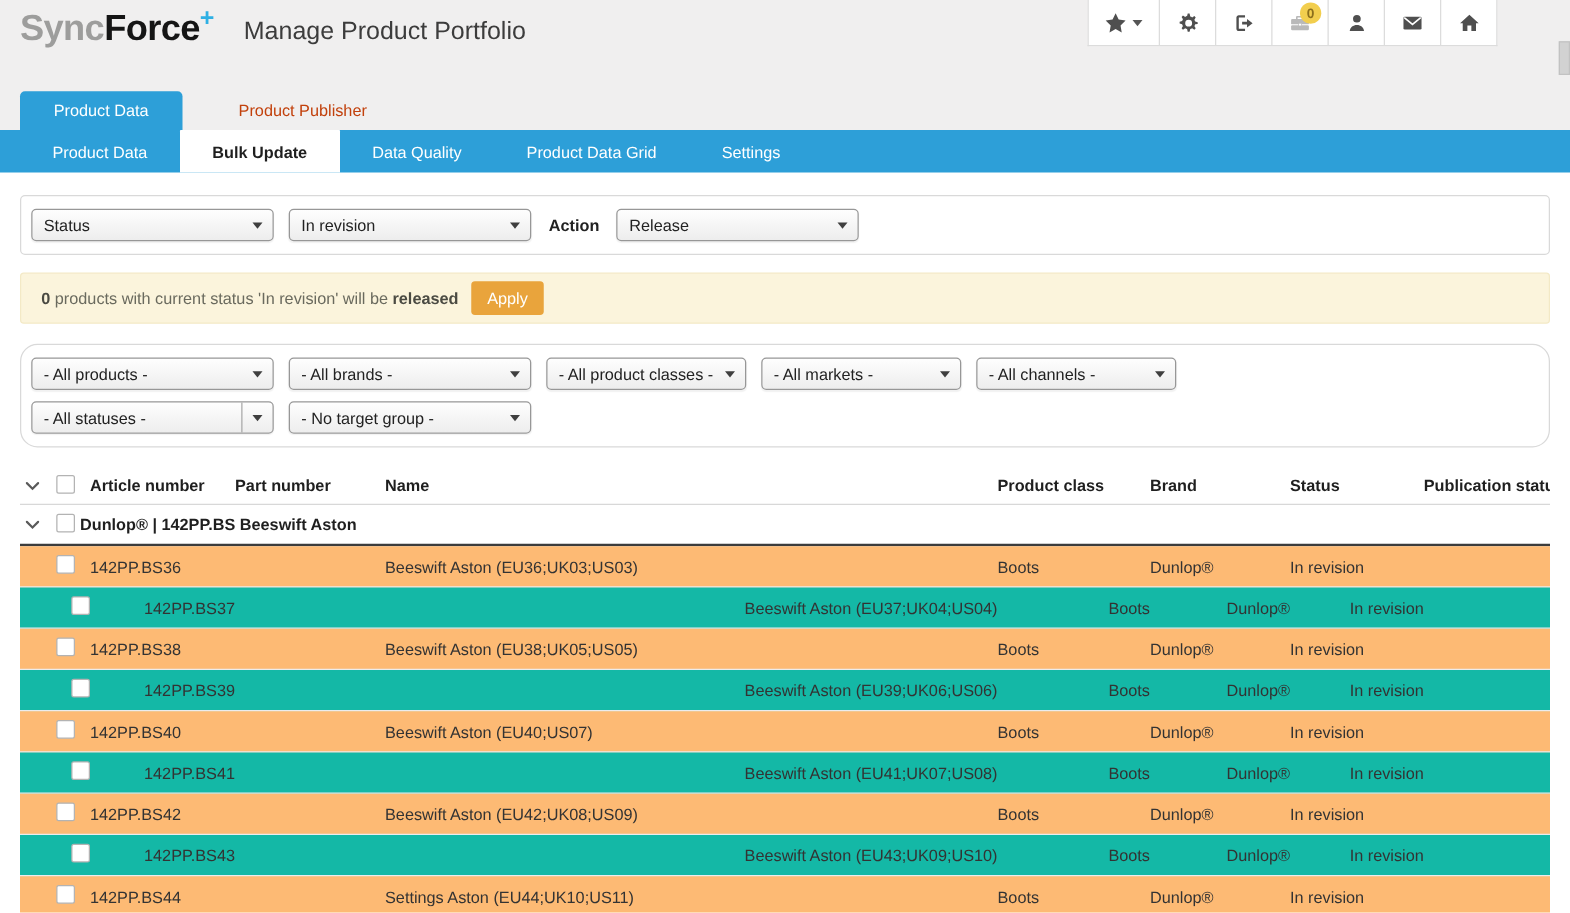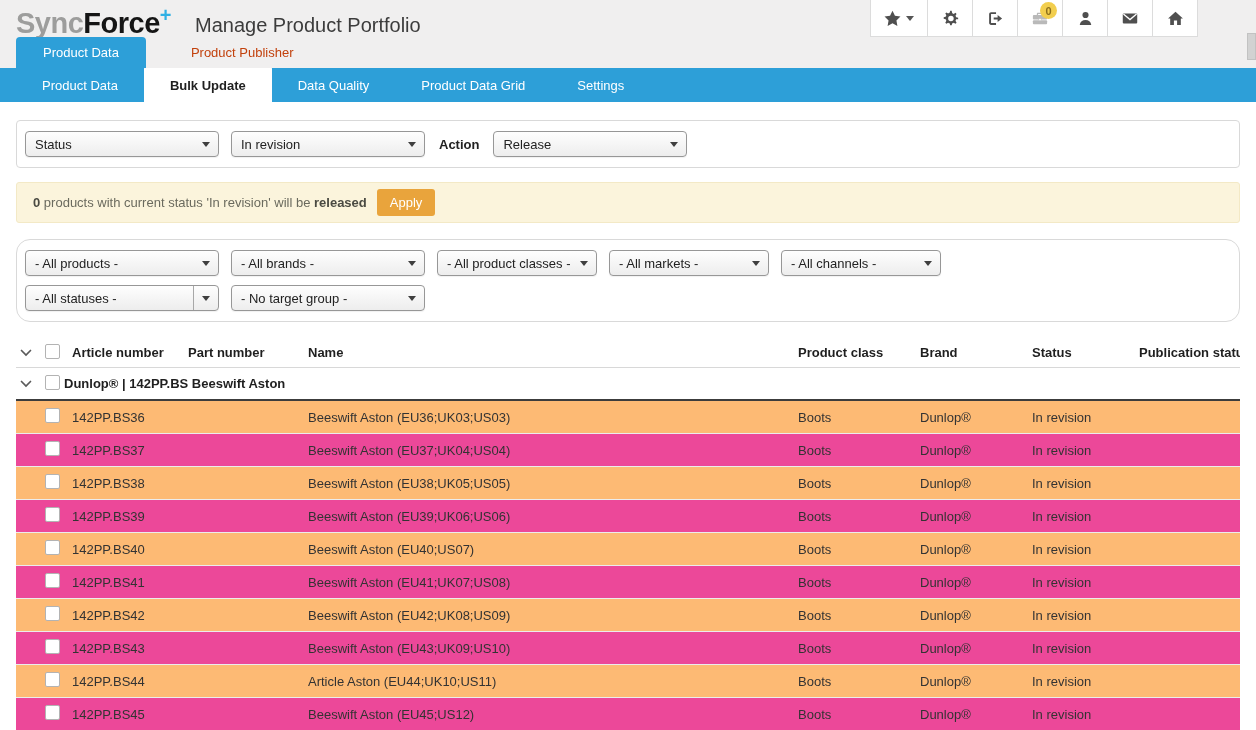--- a/index.html
+++ b/index.html
@@ -1,20 +1,20 @@
 <!DOCTYPE html>
 <html><head>
 <meta charset="utf-8">
 <style>
   * { box-sizing: border-box; margin: 0; padding: 0; }
   html,body { width:1256px; height:730px; overflow:hidden; background:#fff;
     font-family:"Liberation Sans", sans-serif; color:#333; }
 
   
-  .topbar { position:relative; height:68px; background:#f0efef;text-decoration:underline; }
+  .topbar { position:relative; height:104px; background:#f0efef;text-decoration:underline; }
   .brand-wrap { position:absolute; left:16px; top:8px; display:flex; align-items:flex-end; }
   .logo { font-size:29px; font-weight:bold; letter-spacing:-0.5px; line-height:1.1; }
   .logo-sync { color:#9d9d9c; }
   .logo-force { color:#151515; }
   .logo-plus { color:#2fb0e4; font-size:20px; position:relative; top:-11px; font-weight:bold; }
   .page-title { margin-left:24px; font-size:20px; color:#3c3c3c; font-weight:normal; padding-bottom:3px; }
 
   
   .toolbar { position:absolute; top:0; right:58px; display:flex; background:#fff;
     border:1px solid #dcdcdc; border-top:none; height:37px; }
@@ -69,21 +69,21 @@
     padding:6px 13px; font-size:13px; cursor:pointer; font-family:inherit; }
 
   
   .table { margin-top:16px; font-size:13px; }
   .tgrid { display:grid; grid-template-columns:28px 28px 116px 120px 490px 122px 112px 107px 1fr;
     align-items:center; }
   .thead { height:30px; font-weight:bold; color:#1f1f1f; border-bottom:1px solid #d8d8d8; }
   .group-row { height:33px; font-weight:bold; color:#1f1f1f; border-bottom:2px solid #3c3c3c; }
   .group-title { grid-column:3 / -1; margin-left:-8px; }
   .row { height:33px; border-bottom:1px solid #ececec; background:#fdba74; }
-  .row.alt { background:#ec4899; }
+  .row.alt { background:#14b8a6;text-align:right; }
   .cb { width:15px; height:15px; border:1px solid #b3b3b3; border-radius:2px; background:#fff;
     display:inline-block; cursor:pointer; margin-left:1px; }
   .chev { margin-left:4px; display:flex; align-items:center; cursor:pointer; }
   .cell { overflow:hidden; white-space:nowrap; }
 </style>
 </head>
 <body>
 
 <div class="topbar">
   <div class="brand-wrap">
@@ -358,21 +358,21 @@
     <div class="cell">Boots</div>
     <div class="cell">Dunlop®</div>
     <div class="cell">In revision</div>
     <div class="cell"></div>
   </div>
         <div class="tgrid row">
     <div class="cell"></div>
     <div><span class="cb"></span></div>
     <div class="cell">142PP.BS44</div>
     <div class="cell"></div>
-    <div class="cell">Article Aston (EU44;UK10;US11)</div>
+    <div class="cell">Settings Aston (EU44;UK10;US11)</div>
     <div class="cell">Boots</div>
     <div class="cell">Dunlop®</div>
     <div class="cell">In revision</div>
     <div class="cell"></div>
   </div>
         <div class="tgrid row alt">
     <div class="cell"></div>
     <div><span class="cb"></span></div>
     <div class="cell">142PP.BS45</div>
     <div class="cell"></div>

